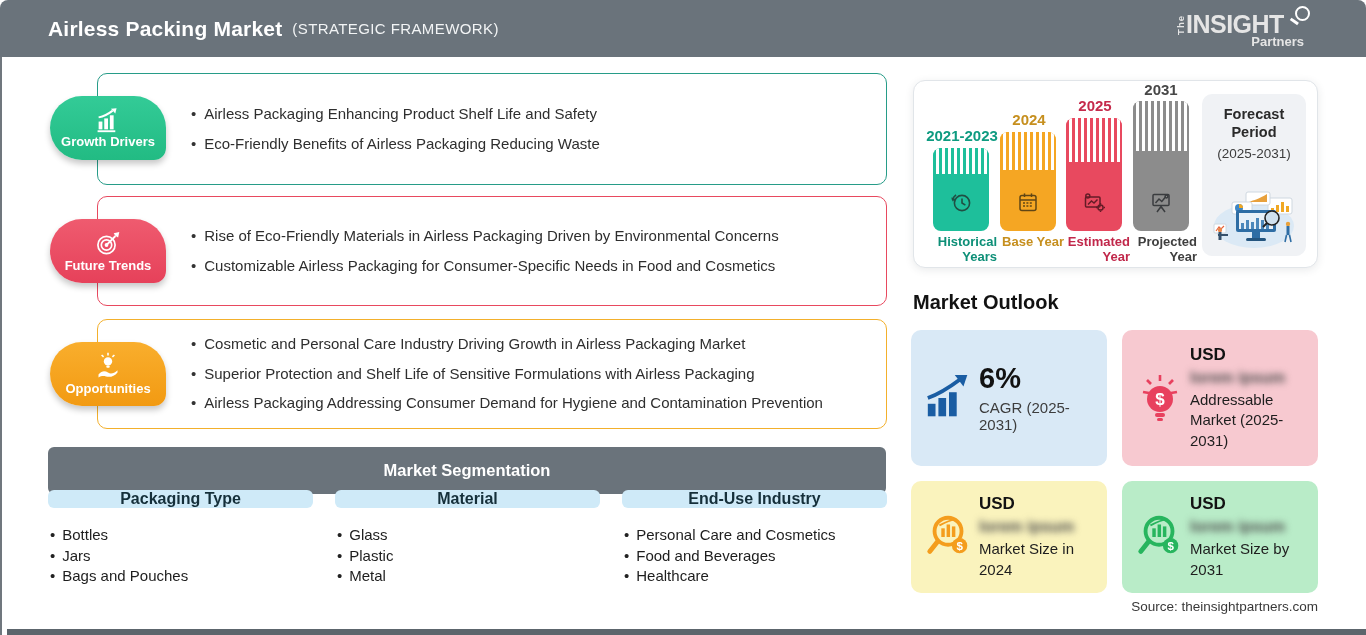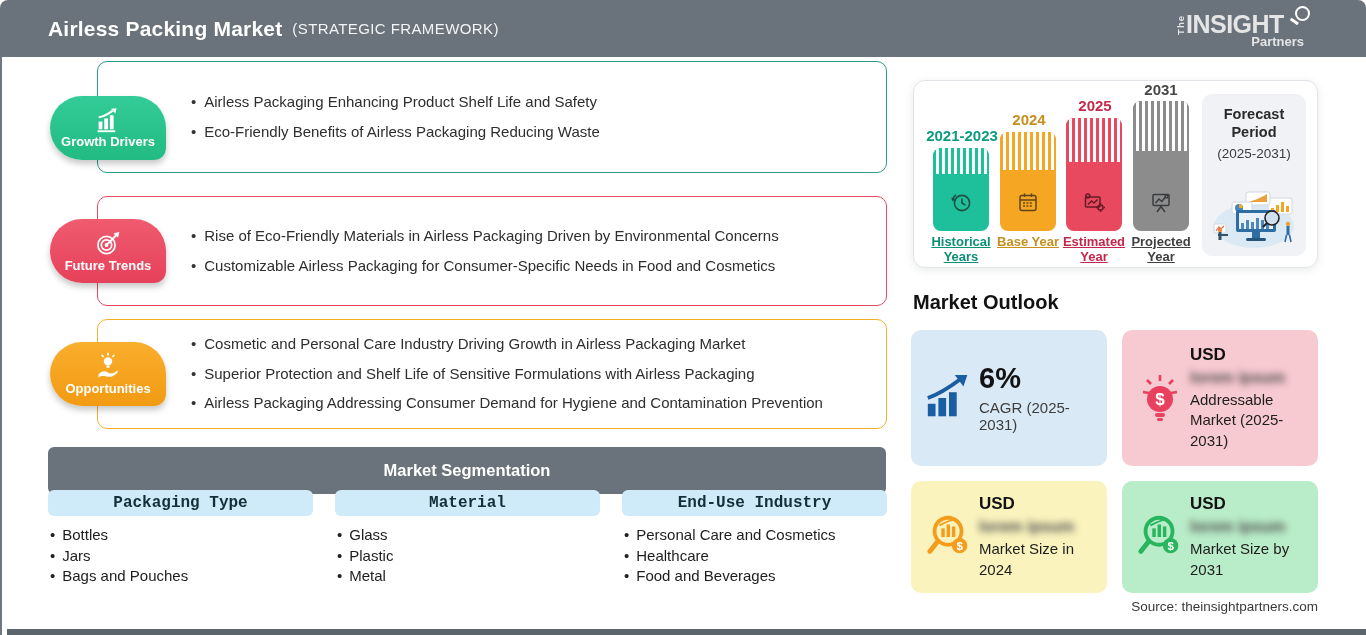--- a/index.html
+++ b/index.html
@@ -29,33 +29,33 @@
   .badge { position:absolute; left:50px; width:116px; height:64px; border-radius:32px 32px 12px 32px;
            display:flex; flex-direction:column; align-items:center; justify-content:center;
            box-shadow:0 4px 6px rgba(0,0,0,.22); z-index:3; }
   .badge-label { color:#fff; font-size:13px; font-weight:bold; margin-top:1px; }
   .badge-icon { line-height:0; }
 
   
   .seg-bar { position:absolute; left:48px; top:447px; width:838px; height:47px; background:#6a737b; border-radius:6px;
              display:flex; align-items:center; justify-content:center; }
   .seg-bar-title { color:#fff; font-size:16.5px; font-weight:bold; }
-  .seg-col-header { position:absolute; top:490px; width:265px; height:26px; background:#cfeaf8; border-radius:6px;
-                    display:flex; align-items:center; justify-content:center; font-size:16px; font-weight:bold; color:#152f3a;font-family:Liberation Mono, monospace; }
+  .seg-col-header { position:absolute; top:490px; width:265px; height:18px; background:#cfeaf8; border-radius:6px;
+                    display:flex; align-items:center; justify-content:center; font-size:16px; font-weight:bold; color:#152f3a; }
   .seg-list { position:absolute; top:525px; width:265px; list-style:none; }
   .seg-list li { font-size:15px; color:#1d1d1d; line-height:20.5px; }
   .seg-list li::before { content:"•"; margin-right:7px; color:#222; }
 
   
   .tl-panel { position:absolute; left:913px; top:80px; width:405px; height:188px; background:#fff;
               border:1px solid #e1e5e9; border-radius:12px; box-shadow:0 2px 8px rgba(40,50,60,.10); }
   .tl-bar { position:absolute; width:56px; border-radius:8px; overflow:hidden; }
   .tl-stripes { position:absolute; top:0; left:0; right:0; }
   .tl-year { position:absolute; width:78px; text-align:center; font-size:15px; font-weight:bold; white-space:nowrap; }
-  .tl-caption { position:absolute; top:154px; width:72px; text-align:center; font-size:13px; font-weight:bold; line-height:1.15;text-decoration:underline; }
+  .tl-caption { position:absolute; top:154px; width:72px; text-align:right; font-size:13px; font-weight:bold; line-height:1.15; }
   .tl-bar-icon { position:absolute; left:50%; transform:translateX(-50%); bottom:15px; line-height:0; opacity:.8; }
 
   .forecast-box { position:absolute; left:288px; top:13px; width:104px; height:162px; background:#f0f2f5; border-radius:10px;
                   text-align:center; padding-top:11px; }
   .forecast-title { font-size:14.5px; font-weight:bold; color:#2a2a2a; line-height:1.25; width:78px; margin:0 auto; }
   .forecast-range { font-size:13.5px; color:#3c3c3c; margin-top:5px; }
   .forecast-illu { position:absolute; left:4px; bottom:4px; line-height:0; }
 
   
   .mo-title { position:absolute; left:913px; top:291px; font-size:20px; font-weight:bold; color:#121212; }
@@ -82,21 +82,21 @@
     <span class="header-title">Airless Packing Market</span>
     <span class="header-subtitle">(STRATEGIC FRAMEWORK)</span>
     <div class="logo">
       <span class="logo-the">The</span>
       <span class="logo-insight">INSIGHT</span>
       <span class="logo-lens"></span>
       <span class="logo-partners">Partners</span>
     </div>
   </div>
 
-  <div class="fw-box" style="top:61px;height:112px;border-color:#279c88;">
+  <div class="fw-box" style="top:73px;height:112px;border-color:#279c88;">
     <ul class="fw-list">
       <li>Airless Packaging Enhancing Product Shelf Life and Safety</li>
       <li>Eco-Friendly Benefits of Airless Packaging Reducing Waste</li>
     </ul>
   </div>
   <div class="badge" style="top:96px;background:linear-gradient(180deg,#33cb97,#22bb83);text-align:center;">
     <span class="badge-icon">
       <svg width="30" height="25" viewBox="0 0 28 24">
         <rect x="5" y="13" width="3.6" height="7.5" fill="#fff"></rect>
         <rect x="10.4" y="10" width="3.6" height="10.5" fill="#fff"></rect>
@@ -162,22 +162,22 @@
     <li>Jars</li>
     <li>Bags and Pouches</li>
   </ul>
   <ul class="seg-list" style="left:337px;">
     <li>Glass</li>
     <li>Plastic</li>
     <li>Metal</li>
   </ul>
   <ul class="seg-list" style="left:624px;">
     <li>Personal Care and Cosmetics</li>
+    <li>Food and Beverages</li>
     <li>Healthcare</li>
-    <li>Food and Beverages</li>
   </ul>
 
   <div class="tl-panel">
 
     <div class="tl-year" style="left:9px;top:46px;color:#0e9b80;">2021-2023</div>
     <div class="tl-bar" style="left:19px;top:67px;height:83px;background:#1ebf9b;">
       <div class="tl-stripes" style="height:26px;background:repeating-linear-gradient(90deg,#1ebf9b 0 3px,#ffffff 3px 6px);"></div>
       <span class="tl-bar-icon">
         <svg width="26" height="26" viewBox="0 0 26 26" fill="none" stroke="#21342e" stroke-width="1.6">
           <circle cx="14" cy="13" r="7.6"></circle>

